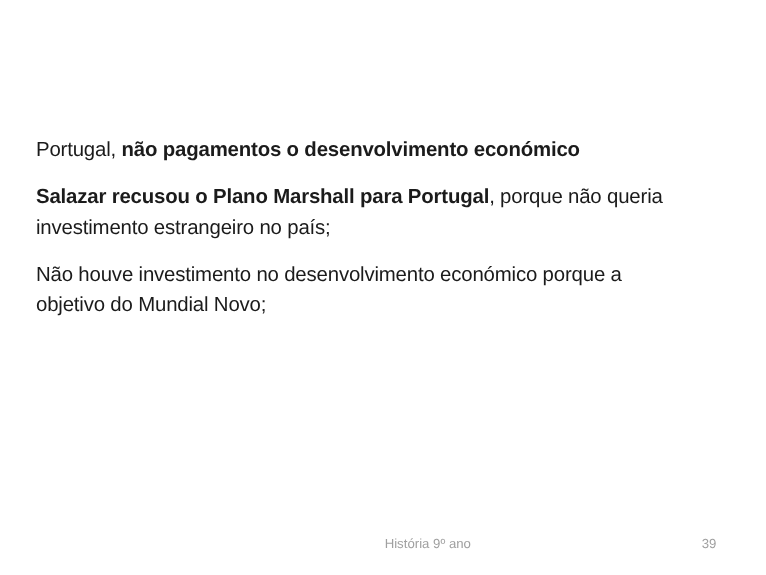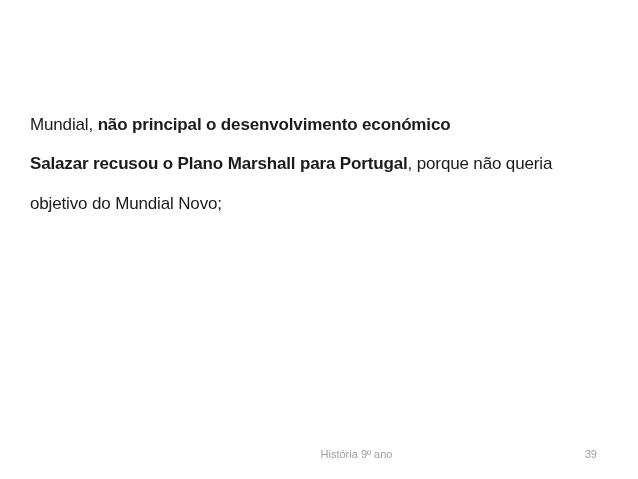--- a/index.html
+++ b/index.html
@@ -55,24 +55,26 @@
     color: #a0a0a0;
     text-align: right;
   }
 </style>
 </head>
 <body>
 
 <div class="slide" style="background: rgb(255, 255, 255);">
   <div class="body-text" style="color: rgb(27, 27, 27);">
       <div class="paragraph">
-        <div class="text-line"><span class="run">Mundial, </span><span class="run bold">não principal o desenvolvimento económico</span></div>
+        <div class="text-line"><span class="run">Portugal, </span><span class="run bold">não pagamentos o desenvolvimento económico</span></div>
       </div>
       <div class="paragraph">
         <div class="text-line"><span class="run bold">Salazar recusou o Plano Marshall para Portugal</span><span class="run">, porque não queria</span></div>
+        <div class="text-line"><span class="run">investimento estrangeiro no país;</span></div>
       </div>
       <div class="paragraph">
+        <div class="text-line"><span class="run">Não houve investimento no desenvolvimento económico porque a</span></div>
         <div class="text-line"><span class="run">objetivo do Mundial Novo;</span></div>
       </div>
     </div>
   <div class="footer" style="color: rgb(160, 160, 160); padding-left: 43px;">História 9º ano</div>
   <div class="page-number" style="color: rgb(160, 160, 160);">39</div>
 </div>
 
 </body></html>

